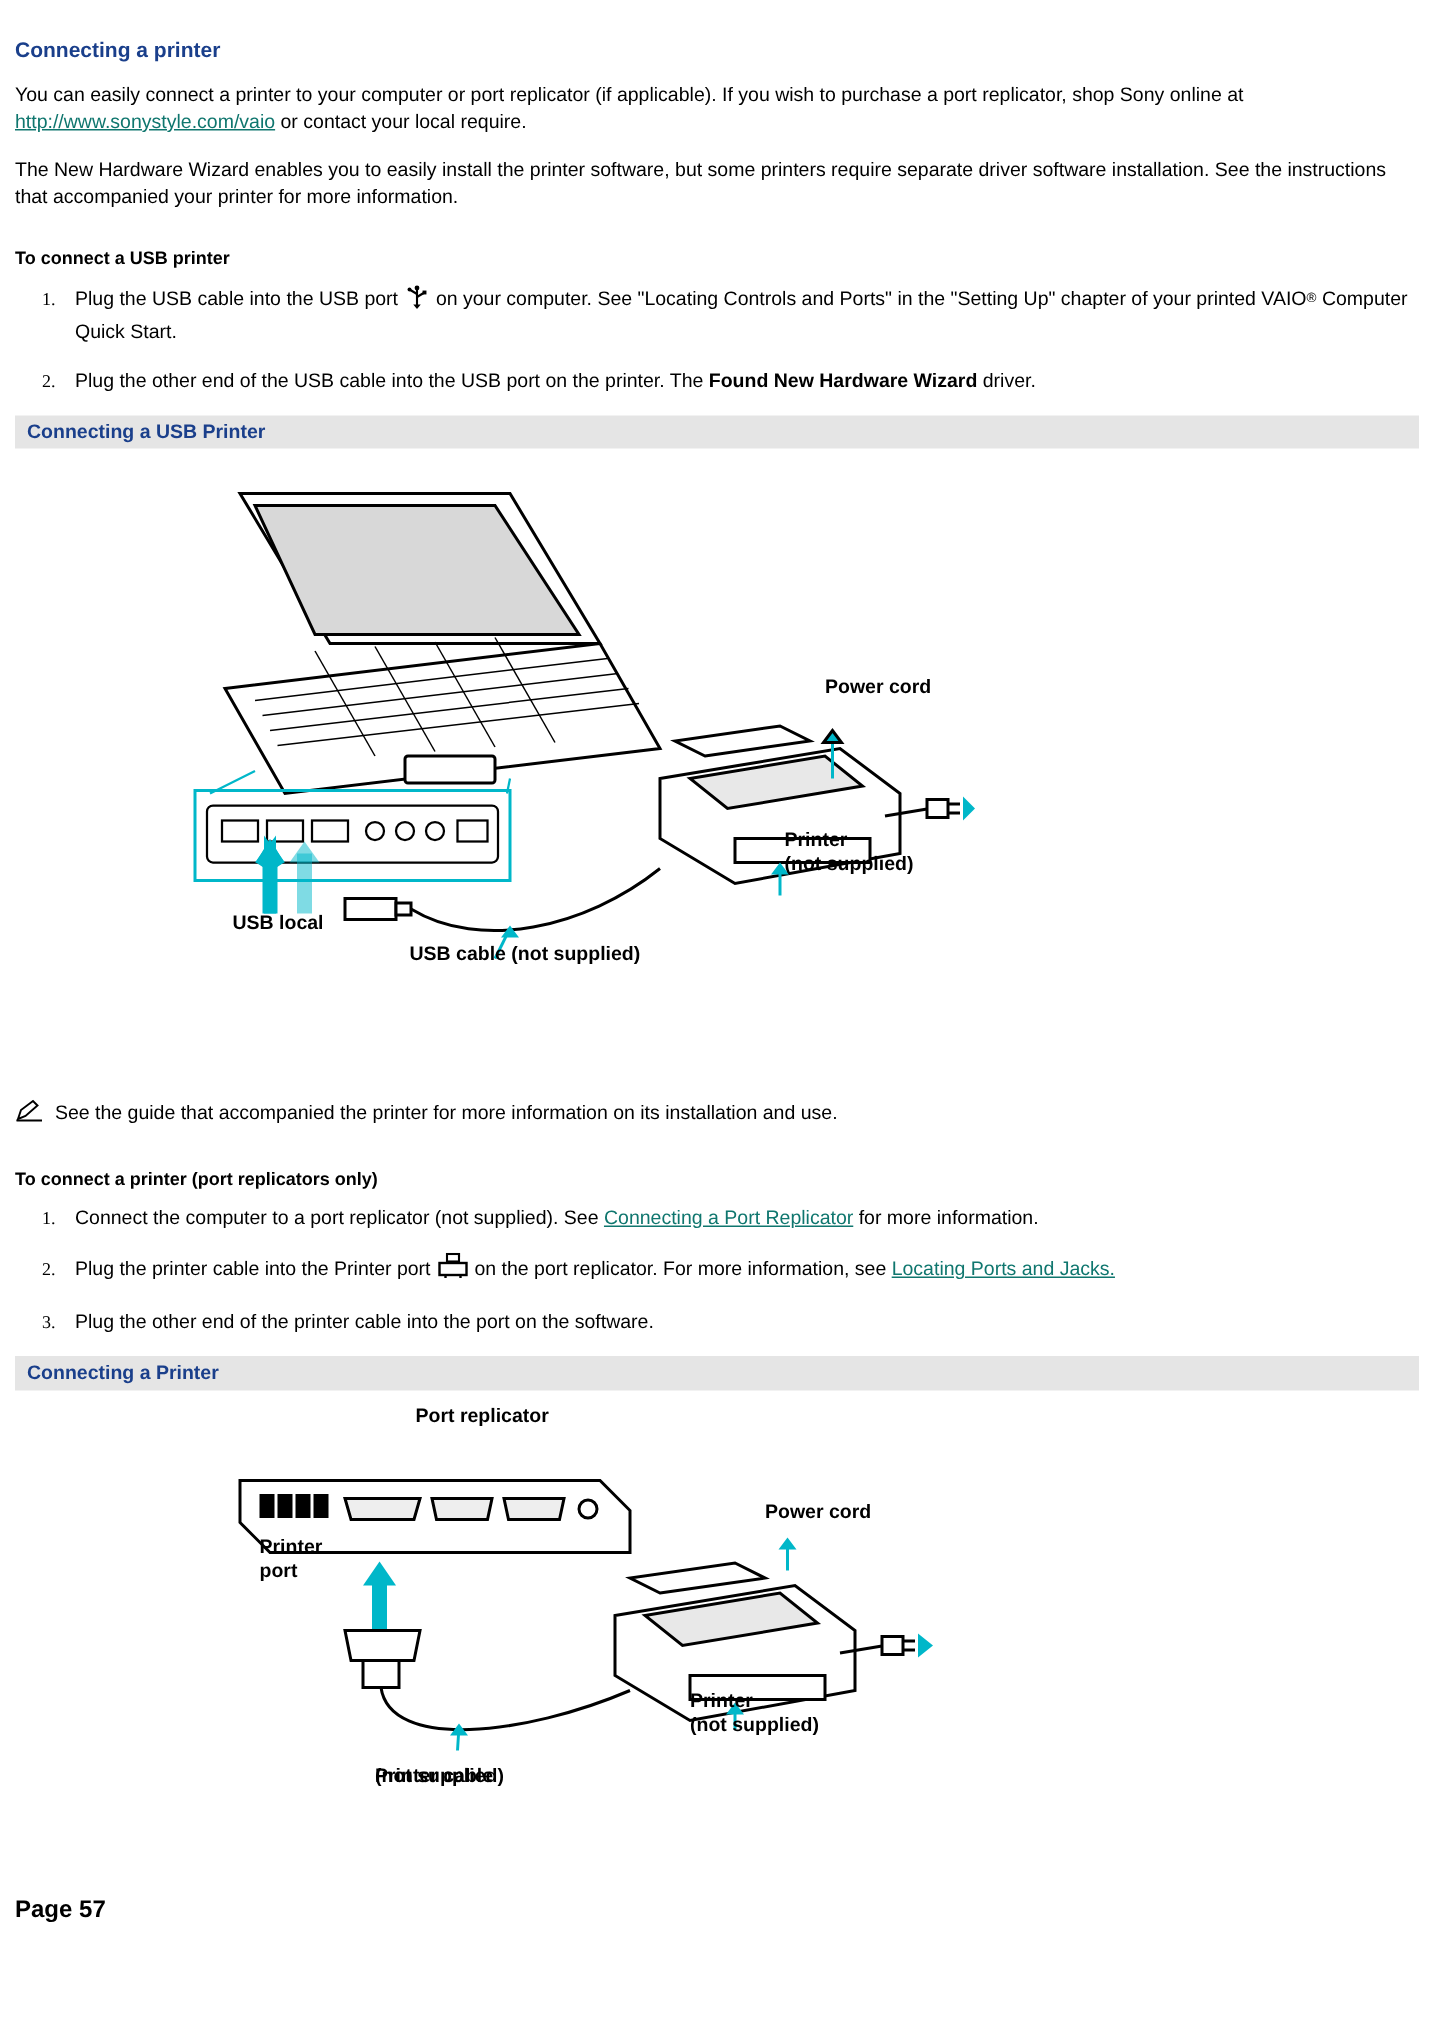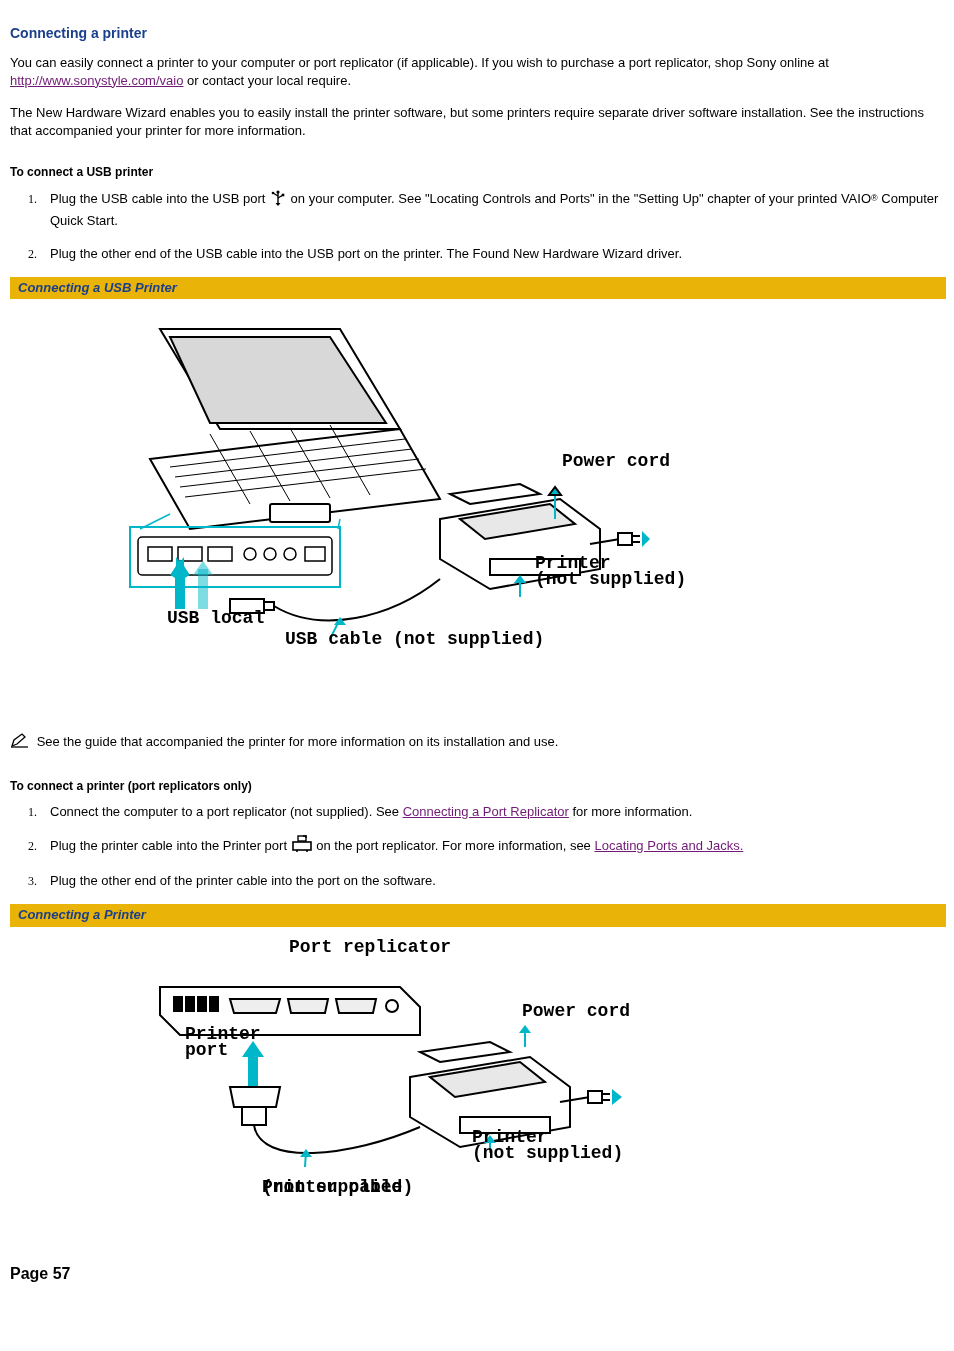--- a/index.html
+++ b/index.html
@@ -15,21 +15,21 @@
   h2.section-title {
     color: #1a3f8b;
     font-size: 14px;
     font-weight: bold;
     margin: 16px 0 10px 0;
   }
   p {
     margin: 0 0 14px 0;
   }
   a.link {
-    color: #701a75;
+    color: #0f766e;
     text-decoration: underline;
   }
   h3.subhead {
     font-size: 12px;
     font-weight: bold;
     margin: 24px 0 8px 0;
   }
   ol.steps {
     margin: 0 0 0 30px;
     padding: 0;
@@ -37,38 +37,36 @@
   ol.steps li {
     margin-bottom: 14px;
     padding-left: 10px;
     font-size: 13px;
   }
   ol.steps li::marker {
     font-family: Georgia, "Times New Roman", serif;
     font-size: 12px;
   }
   .caption-bar {
-    background: #eab308;
-    font-style: italic;
+    background: #e5e5e5;
     font-weight: bold;
     color: #1a3f8b;
     padding: 2px 8px;
     font-size: 13px;
     margin: 0;
   }
   .figure-area {
     padding: 20px 0 30px 0;
     position: relative;
   }
   .fig-label {
-    font-family: Liberation Mono, monospace;
-    font-weight: bold;
-    font-size: 18px;
+    font-family: Liberation Sans, sans-serif;
+    font-weight: bold;
+    font-size: 13px;
     position: absolute;
-    margin-left: 12px;
   }
   
   .inline-icon {
     display: inline-block;
     vertical-align: middle;
   }
   .usb-icon {
     display: inline-block;
     vertical-align: -4px;
   }
@@ -83,21 +81,21 @@
   .page-footer {
     text-align: left;
     font-weight: bold;
     font-size: 16px;
     margin-top: 6px;
   }
   .reg {
     font-size: 9px;
     vertical-align: 2px;
   }
-  .bold { font-weight: normal; }
+  .bold { font-weight: bold; }
   
   .fig1-svg { display:block; margin-left:80px; }
   .fig2-svg { display:block; margin-left:120px; }
 </style>
 </head>
 <body>
 
 <h2 class="section-title">Connecting a printer</h2>
 
 <p>

